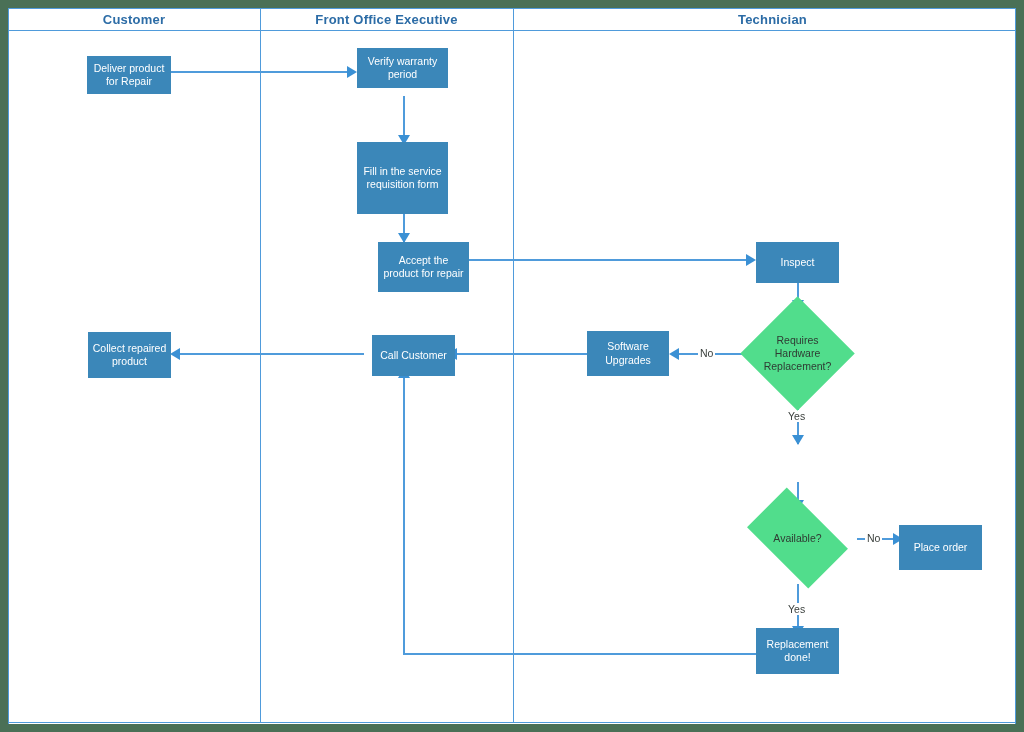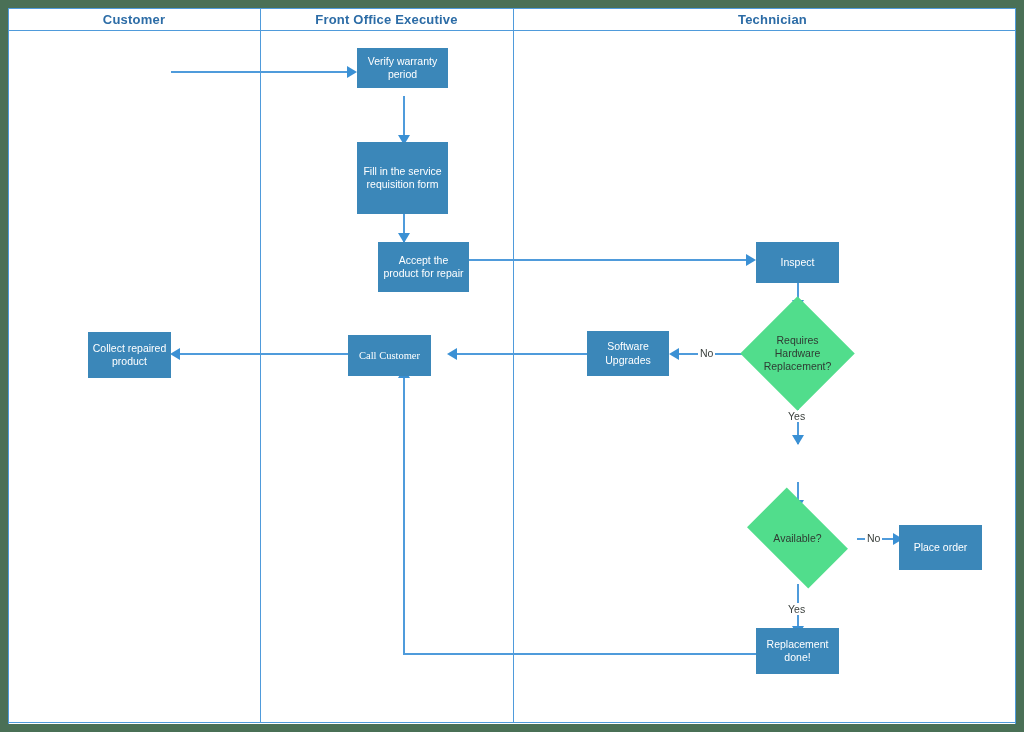--- a/index.html
+++ b/index.html
@@ -191,20 +191,23 @@
     <div class="arrow arr-down" style="left:783.5px;top:618px;"></div>
     <div class="edge-label" style="left:778px;top:595px;">Yes</div>
 
     <div class="ln lnh" style="left:395px;top:645.2px;width:355px;"></div>
     <div class="ln lnv" style="left:395.2px;top:366px;height:280px;"></div>
     <div class="arrow arr-up" style="left:389.5px;top:360px;"></div>
 
     <div class="ln lnh" style="left:172px;top:345.2px;width:184px;"></div>
     <div class="arrow arr-left" style="left:162px;top:339.5px;"></div>
 
+    <div class="node process" style="left:79px;top:48px;width:84px;height:38px;">
+      <span>Deliver product for Repair</span>
+    </div>
 
     <div class="node process" style="left:349px;top:40px;width:91px;height:40px;text-align:center;">
       <span>Verify warranty period</span>
     </div>
 
     <div class="node process" style="left:349px;top:134px;width:91px;height:72px;">
       <span>Fill in the service requisition form</span>
     </div>
 
     <div class="node process" style="left:370px;top:234px;width:91px;height:50px;">
@@ -231,21 +234,21 @@
     </div>
 
     <div class="node process" style="left:891px;top:517px;width:83px;height:45px;">
       <span>Place order</span>
     </div>
 
     <div class="node process" style="left:748px;top:620px;width:83px;height:46px;">
       <span>Replacement done!</span>
     </div>
 
-    <div class="node process" style="left:340px;top:327px;width:83px;height:41px;font-family:Liberation Serif, serif;">
+    <div class="node process" style="left:364px;top:327px;width:83px;height:41px;">
       <span>Call Customer</span>
     </div>
 
     <div class="node process" style="left:80px;top:324px;width:83px;height:46px;">
       <span>Collect repaired product</span>
     </div>
 
   </div>
 </div>
 

